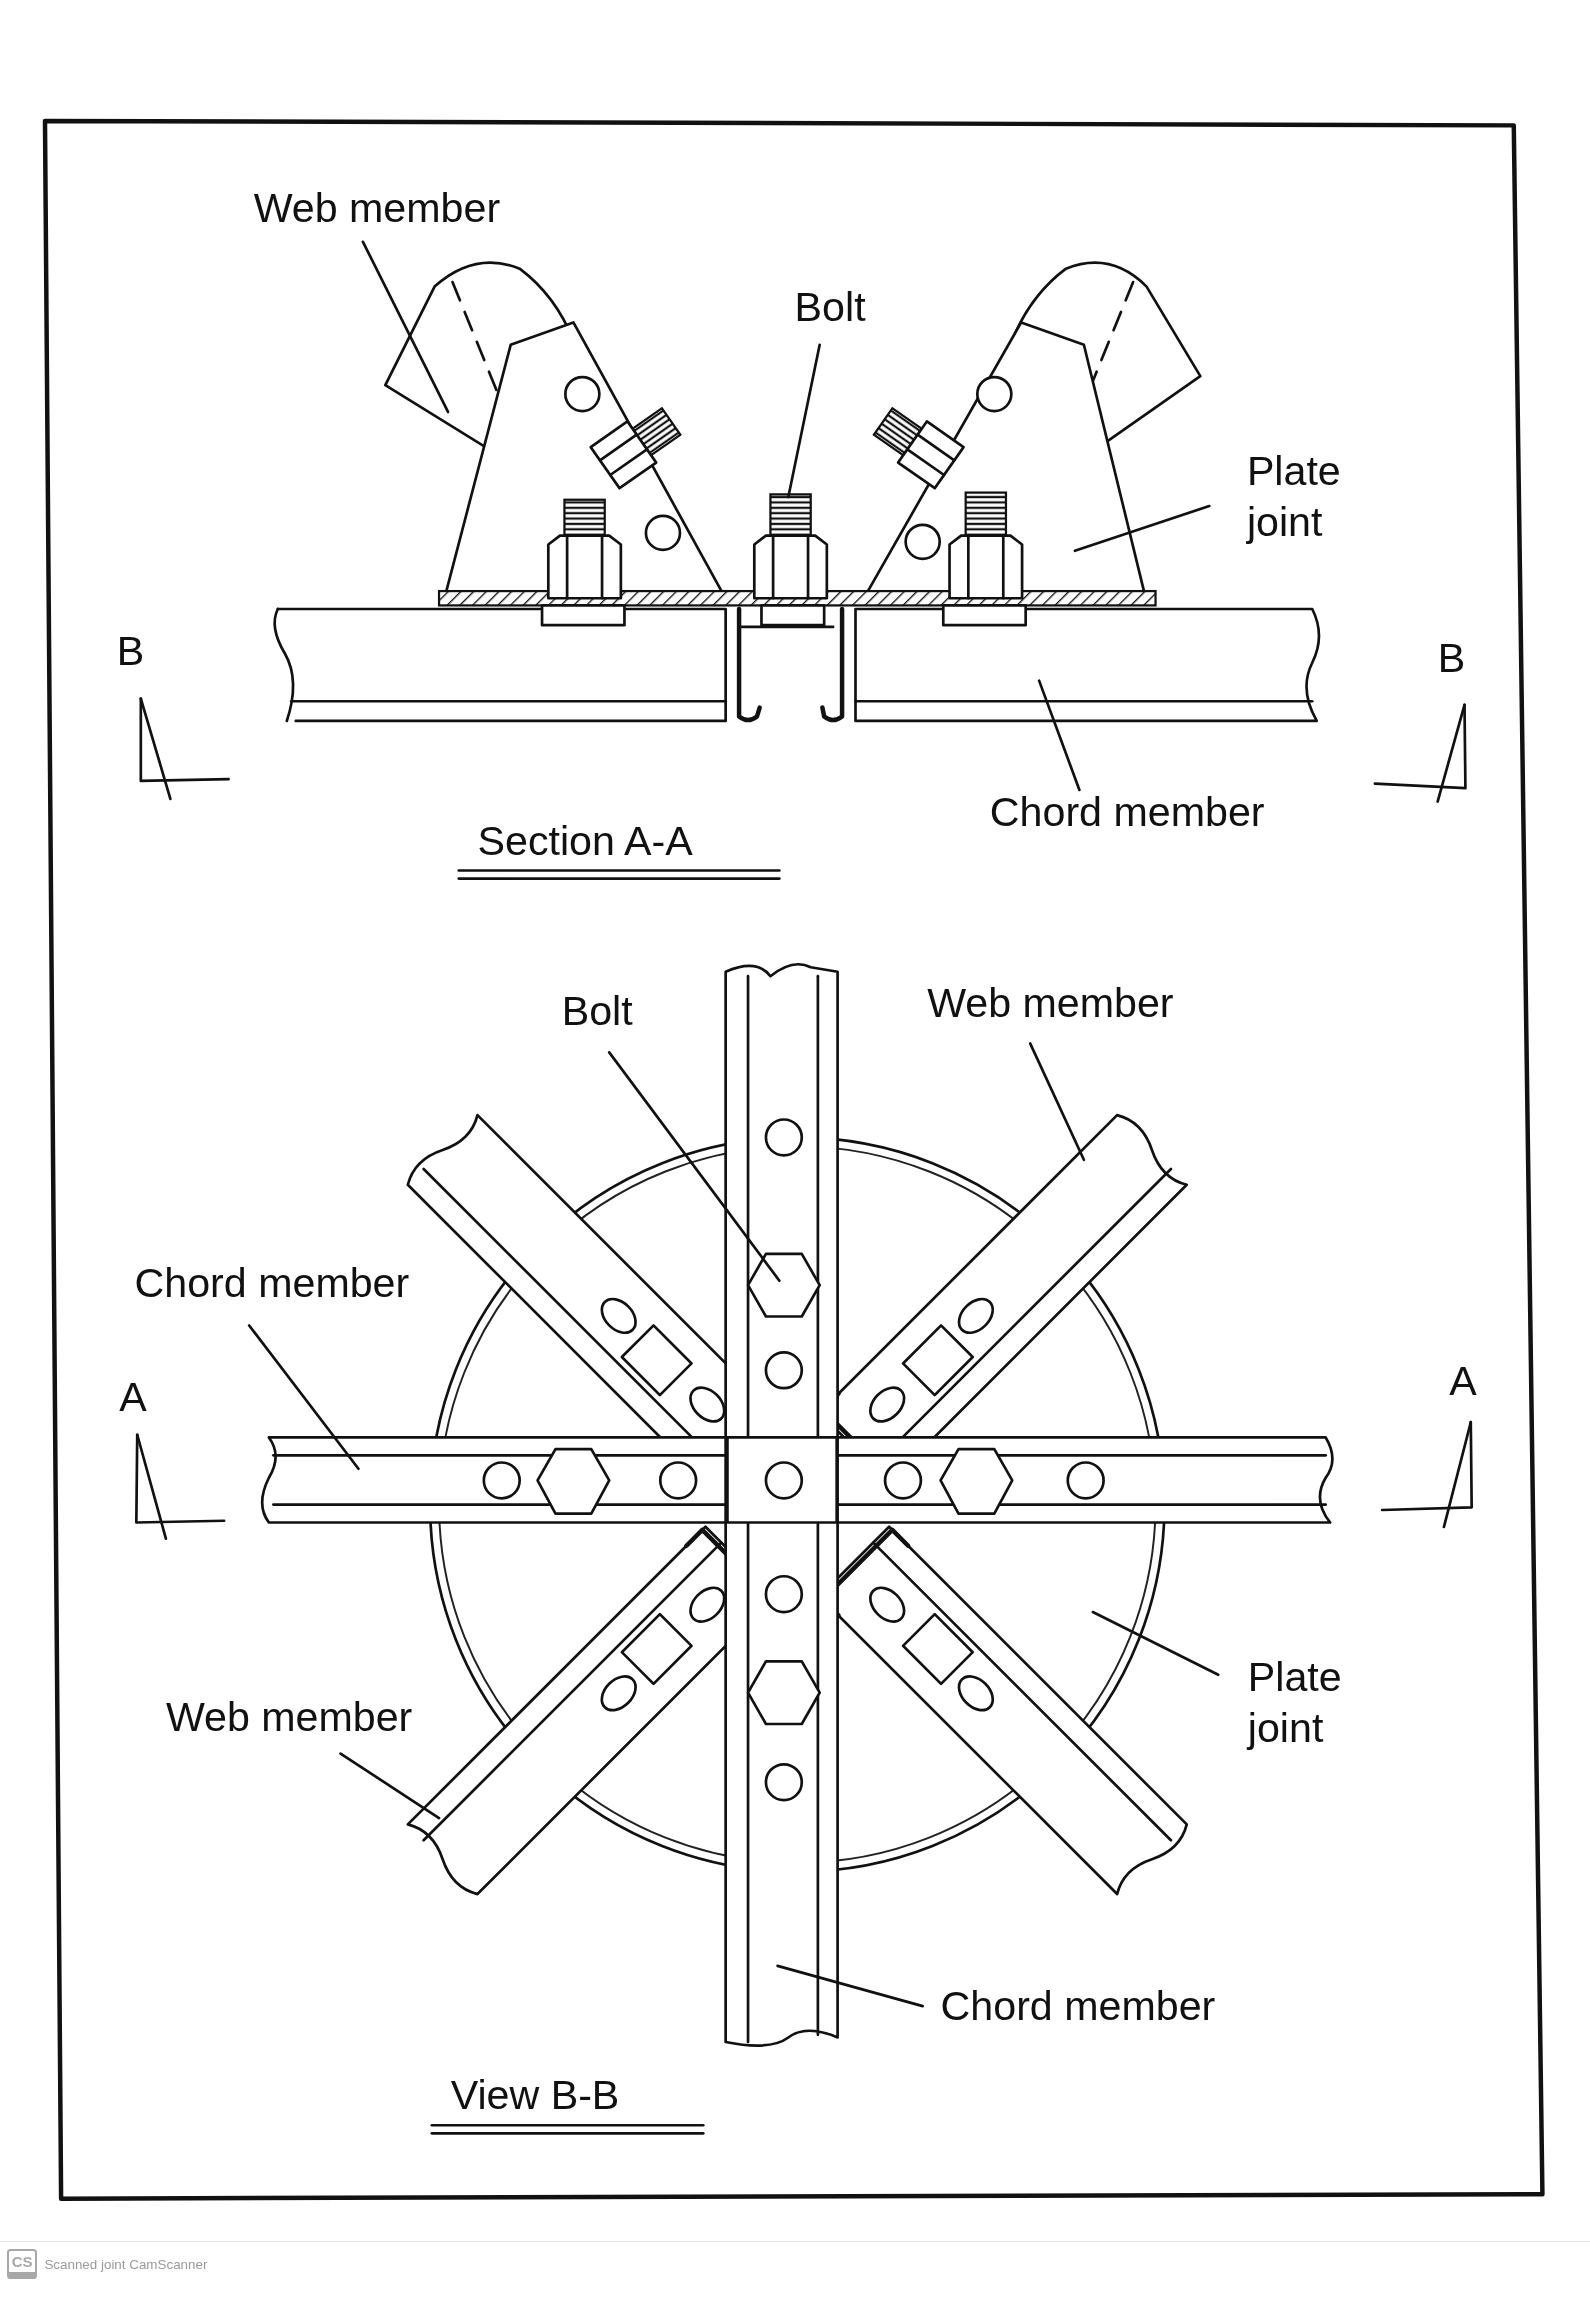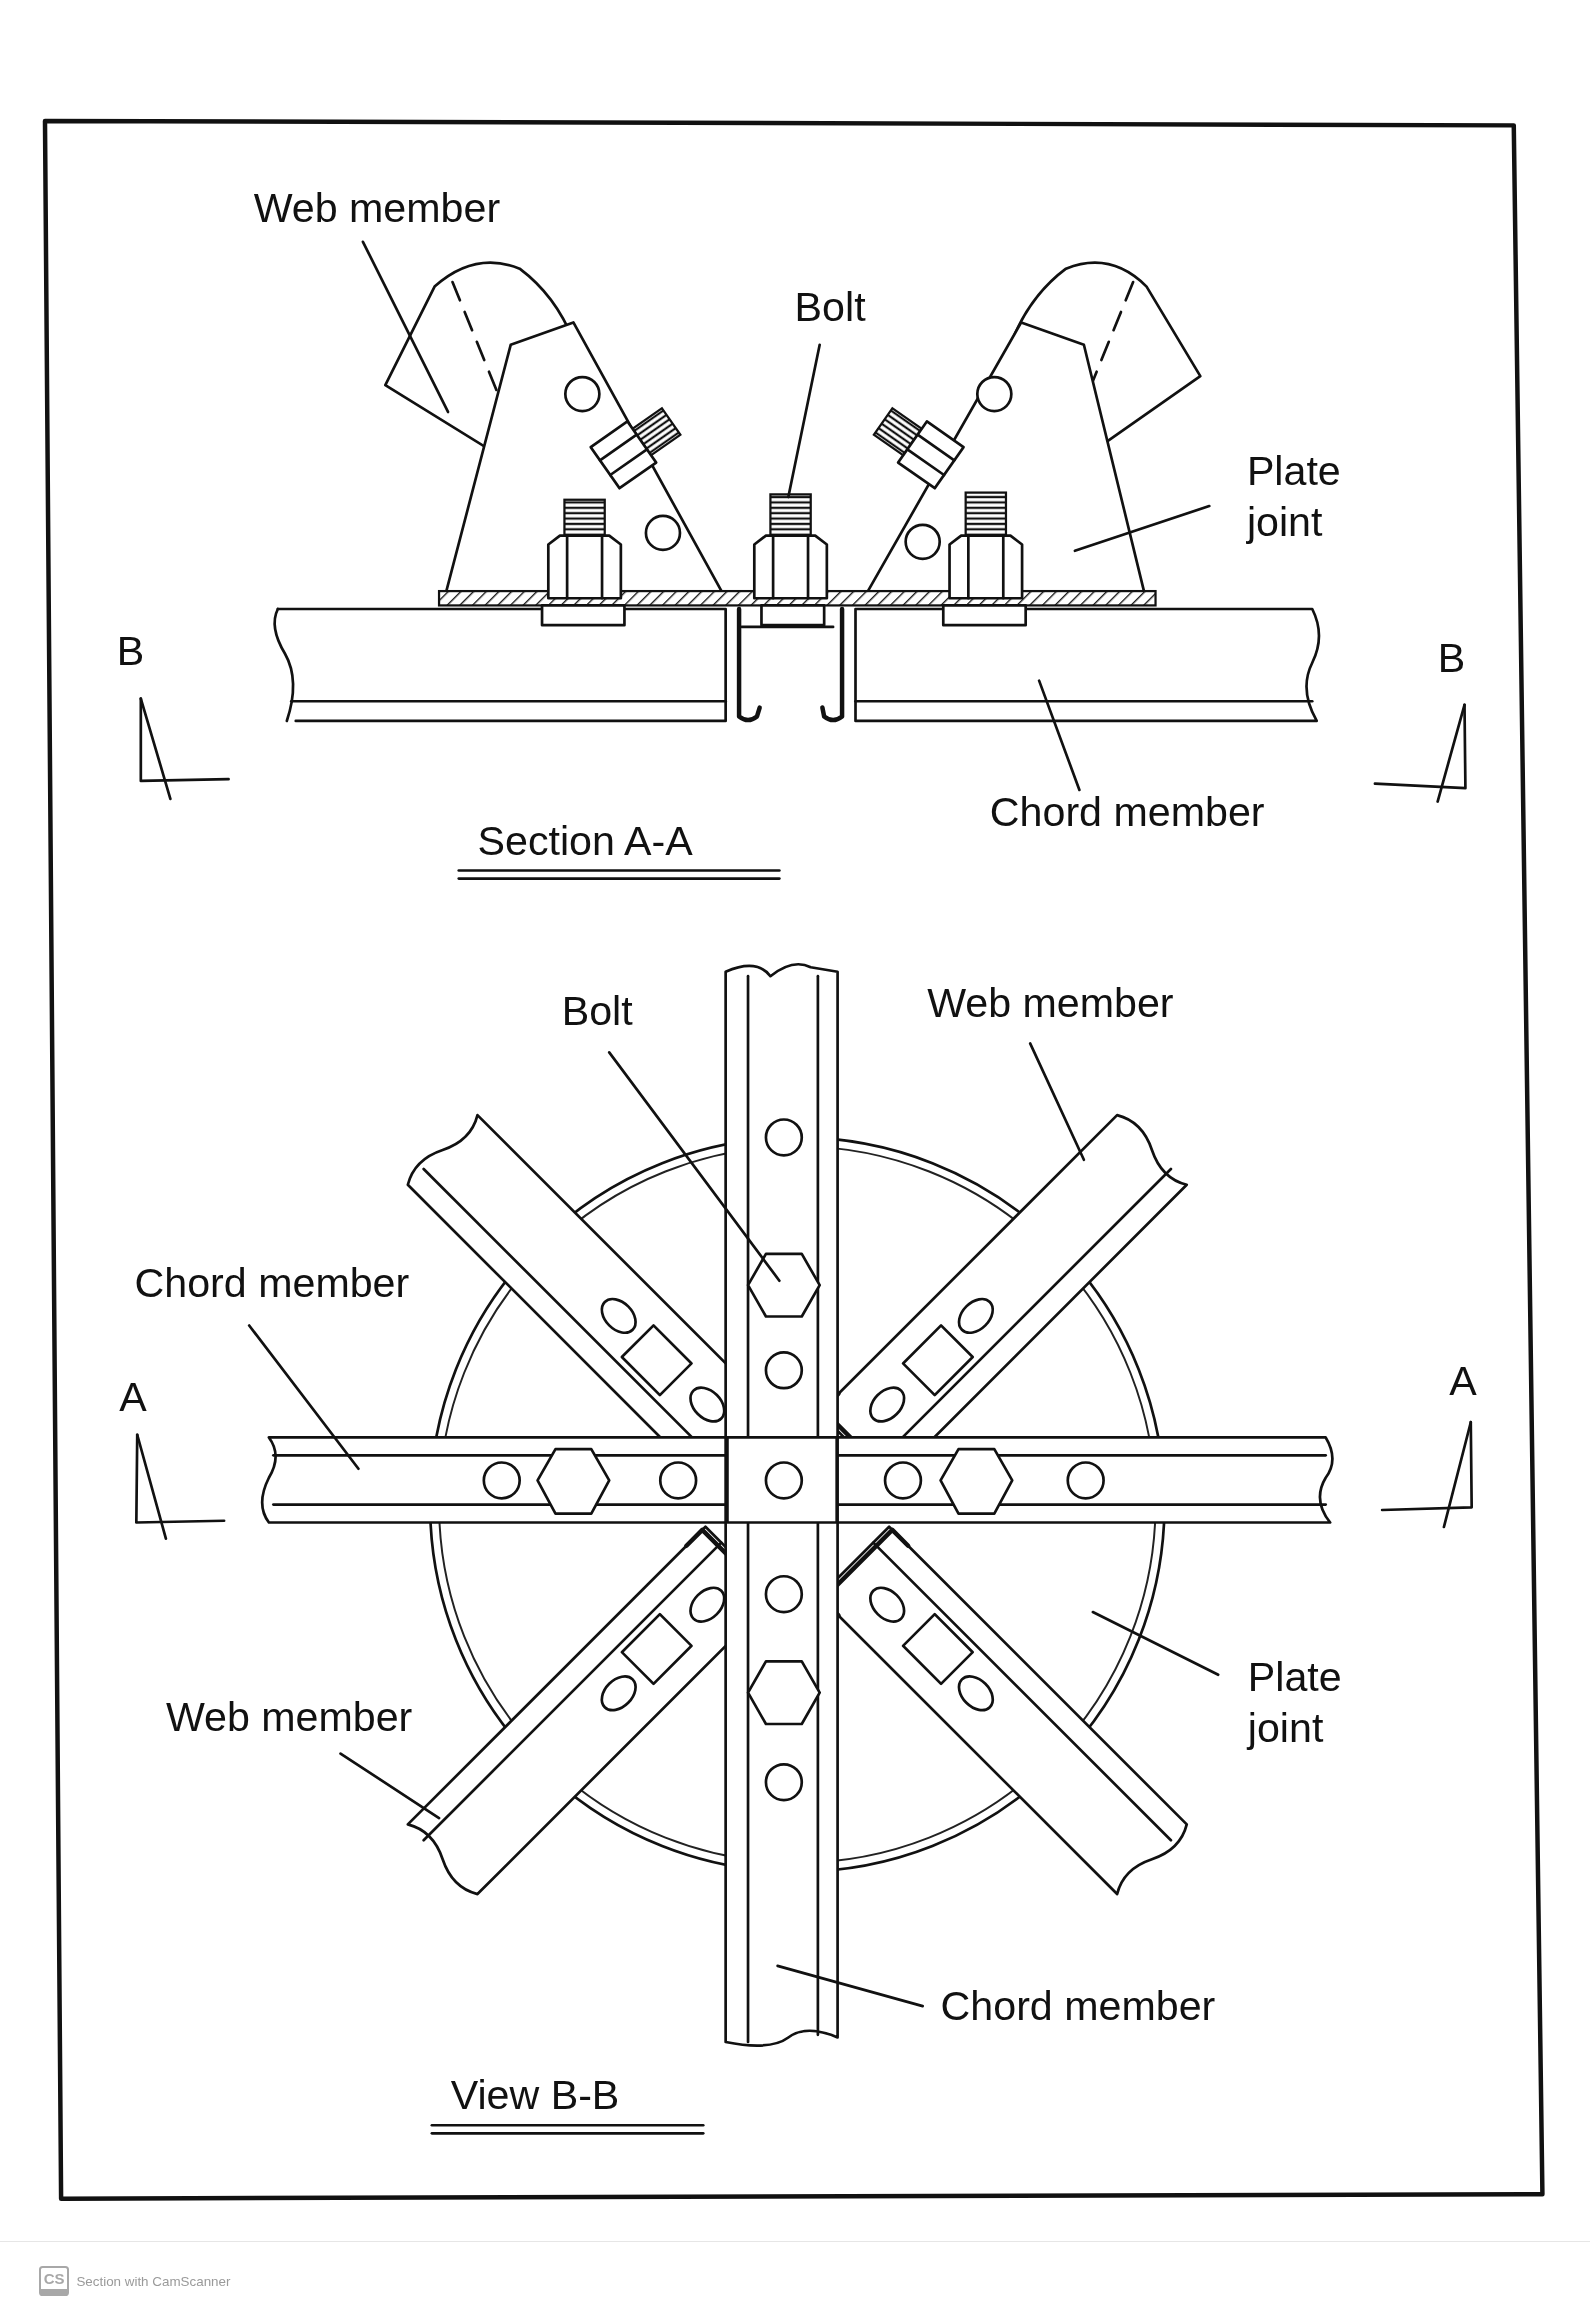--- a/index.html
+++ b/index.html
@@ -5,21 +5,21 @@
   html,body{margin:0;padding:0;background:#ffffff;}
   body{width:1591px;height:2299px;position:relative;overflow:hidden;font-family:"Liberation Sans",sans-serif;}
   svg{position:absolute;left:0;top:0;}
   .lbl{font-family:"Liberation Sans",sans-serif;font-size:46px;fill:#111;}
   .ln{stroke:#111;stroke-width:3;fill:none;stroke-linecap:round;stroke-linejoin:round;}
   .thk{stroke:#111;stroke-width:5;fill:none;stroke-linecap:round;stroke-linejoin:round;}
   .thin{stroke:#222;stroke-width:2.2;fill:none;stroke-linejoin:round;}
   .wf{fill:#fff;}
   .hatch{fill:url(#hatchPat);stroke:#111;stroke-width:2.5;}
   .thread{fill:url(#threadPat);stroke:#111;stroke-width:2.5;}
-  .footer{position:absolute;left:7.2px;bottom:3px;display:flex;align-items:center;gap:7.2px;color:#9a9a9a;font-family:"Liberation Sans",sans-serif;font-size:13.4px;margin-left:32px;}
+  .footer{position:absolute;left:7.2px;bottom:20px;display:flex;align-items:center;gap:7.2px;color:#9a9a9a;font-family:"Liberation Sans",sans-serif;font-size:13.4px;}
   .cs-logo{width:30px;height:30px;border:2.7px solid #a8a8a8;border-radius:3.6px;box-sizing:border-box;display:flex;align-items:center;justify-content:center;font-weight:bold;font-size:15px;color:#a8a8a8;border-bottom-width:7.2px;}
   .footer-rule{position:absolute;left:0;top:2241px;width:1591px;height:0.9px;background:#e6e6e6;}
 </style>
 </head>
 <body>
 
 <svg width="1591" height="2299" viewBox="0 0 1776 2567">
   <defs>
     <pattern id="hatchPat" width="10" height="10" patternUnits="userSpaceOnUse" patternTransform="rotate(45)">
       <rect width="10" height="10" fill="#fff"></rect>
@@ -223,15 +223,15 @@
 
     <text class="lbl" x="503" y="2355">View B-B</text>
     <line class="ln" x1="482" y1="2373" x2="785" y2="2373"></line>
     <line class="ln" x1="482" y1="2382" x2="785" y2="2382"></line>
   </g>
 </svg>
 
 <div class="footer-rule"></div>
 <div class="footer">
   <div class="cs-logo">CS</div>
-  <span>Section with CamScanner</span>
+  <span>Scanned joint CamScanner</span>
 </div>
 
 
 </body></html>

